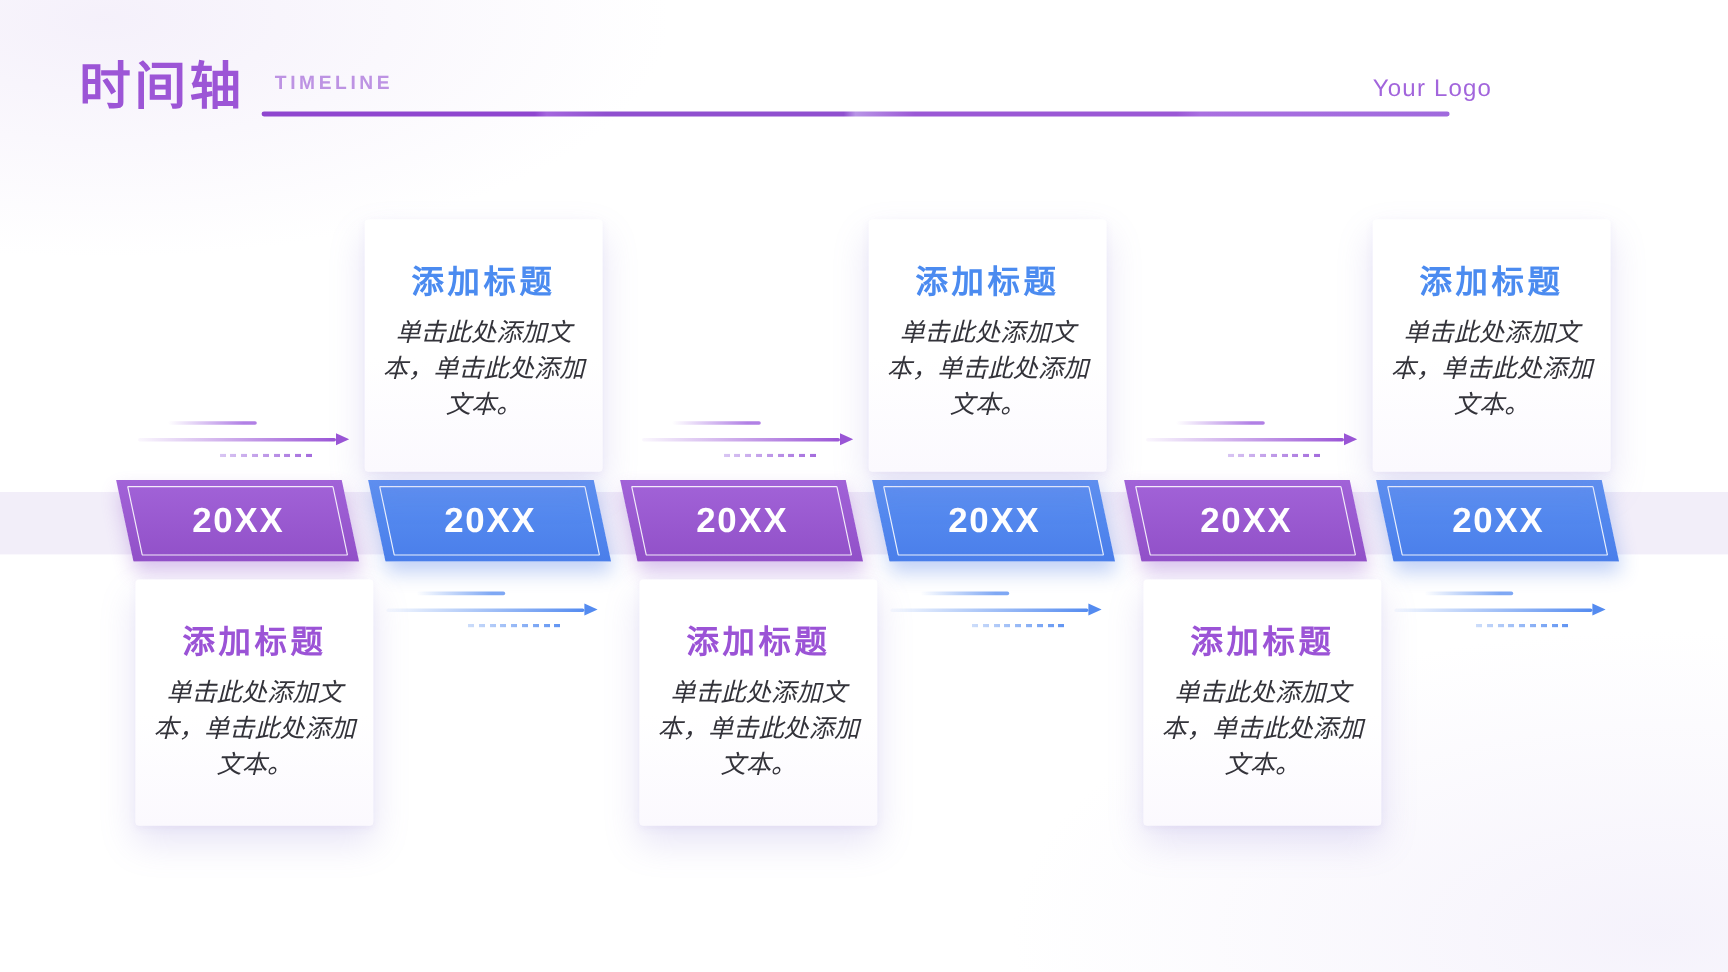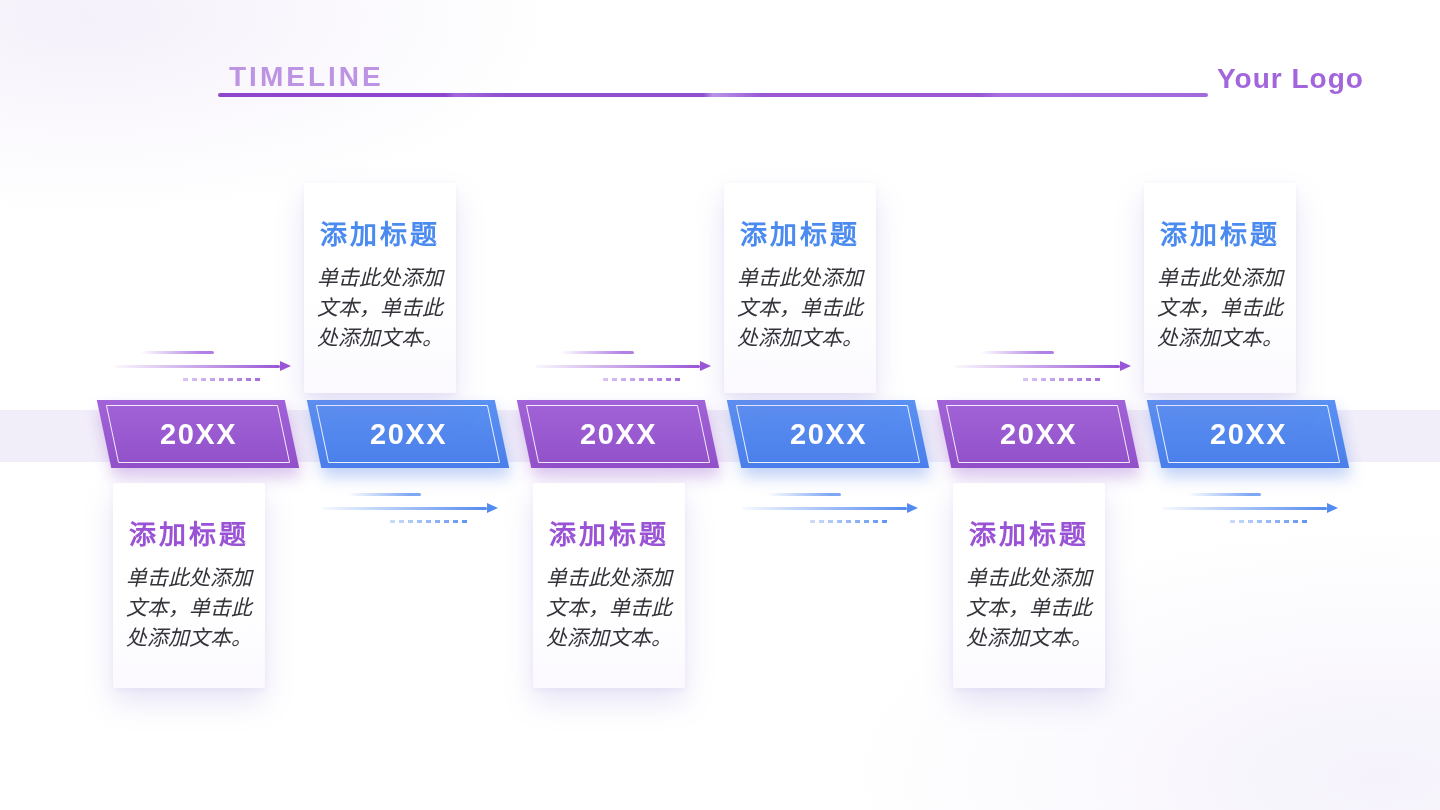--- a/index.html
+++ b/index.html
@@ -7,41 +7,41 @@
     position:relative;width:1440px;height:810px;overflow:hidden;
     font-family:"Liberation Sans","DejaVu Sans",sans-serif;
     background:
       radial-gradient(760px 320px at 6% 2%, rgba(243,238,250,.85), rgba(243,238,250,0) 62%),
       radial-gradient(900px 420px at 96% 96%, rgba(241,237,250,.7), rgba(241,237,250,0) 60%),
       #ffffff;
   }
   
   .title-zh{position:absolute;left:66px;top:46px;font-size:43px;font-weight:800;
     letter-spacing:3px;color:#9c55d6;line-height:54px;}
-  .title-en{position:absolute;left:229px;top:61px;font-size:28px;font-weight:600;
+  .title-en{position:absolute;left:229px;top:61px;font-size:16px;font-weight:600;
     letter-spacing:3px;color:#bd93e3;}
   .header-line{position:absolute;left:218px;top:93px;width:990px;height:4px;border-radius:2px;
     background:linear-gradient(90deg,#8f46cf 0%,#8f46cf 23%,#a466dd 24%,#9050cf 29%,#9050cf 49%,#b894e6 50%,#9b58d5 55%,#9b58d5 77%,#a96fe0 79%,#a06add 100%);}
-  .logo-text{position:absolute;left:1217px;top:63px;font-size:28px;font-weight:700;
+  .logo-text{position:absolute;left:1144px;top:63px;font-size:20px;font-weight:400;
     letter-spacing:1px;color:#a265dc;}
   
   .band{position:absolute;left:0;top:410px;width:1440px;height:52px;background:#f2eef9;}
   
   .badge{position:absolute;top:400px;width:188px;height:68px;transform:skewX(12deg);
     display:flex;align-items:center;justify-content:center;}
   .badge.purple{background:linear-gradient(180deg,#a263d8 0%,#9150c8 100%);
     box-shadow:0 9px 16px rgba(138,72,198,.32);}
   .badge.blue{background:linear-gradient(180deg,#5b91f2 0%,#4a7eea 100%);
     box-shadow:0 9px 16px rgba(62,112,228,.32);}
   .badge-inner{position:absolute;inset:5px 8px;border:1.5px solid rgba(255,255,255,.88);border-radius:1px;}
   .badge-label{transform:skewX(-12deg);color:#ffffff;font-size:29px;font-weight:700;letter-spacing:1.5px;}
   .badge.i0{left:104px}.badge.i1{left:314px}.badge.i2{left:524px}
   .badge.i3{left:734px}.badge.i4{left:944px}.badge.i5{left:1154px}
   
-  .card{position:absolute;width:152px;border-radius:3px;text-align:center;
+  .card{position:absolute;width:198px;border-radius:3px;text-align:center;
     padding:30px 13px 0;box-sizing:border-box;
     background:linear-gradient(180deg,#ffffff 55%,#fbf9fe 100%);
     box-shadow:0 14px 30px rgba(136,120,210,.20),0 2px 6px rgba(136,120,210,.08);}
   .card.above{top:183px;height:210px;}
   .card.below{top:483px;height:205px;}
   .card-title{font-size:27px;font-weight:800;letter-spacing:3px;margin-bottom:11px;}
   .card.above .card-title{color:#4b8bf0;}
   .card.below .card-title{color:#9b53d6;}
   .card-body{font-size:21px;line-height:30px;color:#33333a;font-style:italic;}
   .card.i0{left:113px}.card.i1{left:304px}.card.i2{left:533px}
@@ -64,20 +64,21 @@
   .arrow.blue .a-main::after{border-left-color:#548bf0;}
   .arrow.blue .a-dash{background:linear-gradient(90deg,#cdddfa,#5d92f2);}
   .arrow.i0{left:115px;top:351px}.arrow.i2{left:535px;top:351px}.arrow.i4{left:955px;top:351px}
   .arrow.i1{left:322px;top:493px}.arrow.i3{left:742px;top:493px}.arrow.i5{left:1162px;top:493px}
 </style>
 </head>
 <body>
 
 <div class="slide">
 
+  <div class="title-zh">时间轴</div>
   <div class="title-en">TIMELINE</div>
   <div class="header-line"></div>
   <div class="logo-text">Your Logo</div>
 
   <div class="band"></div>
 
   <div class="arrow purple i0">
     <div class="a-short"></div>
     <div class="a-main"></div>
     <div class="a-dash"></div>

